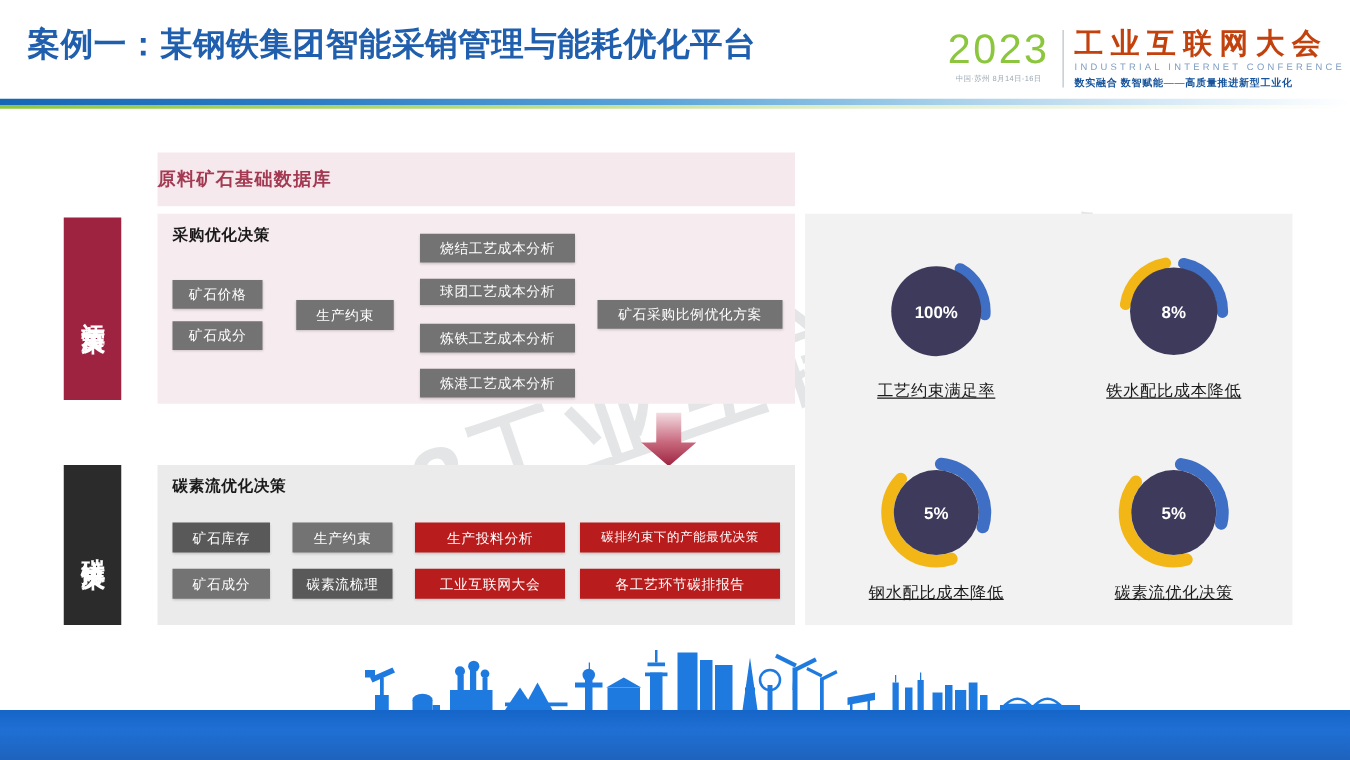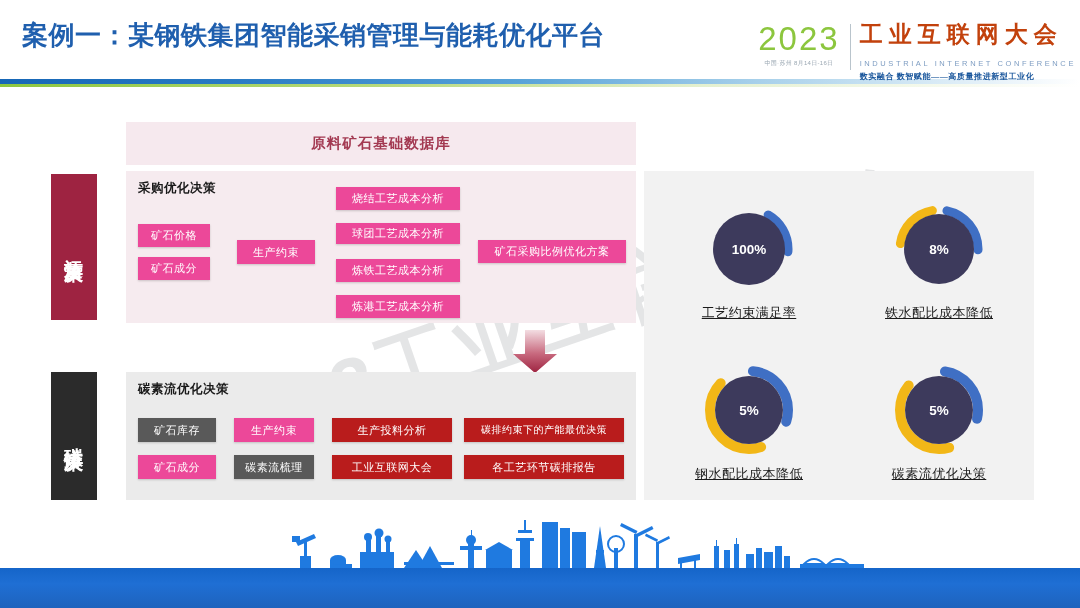--- a/index.html
+++ b/index.html
@@ -37,39 +37,39 @@
   .logo-year .yr-sub {
     font-size:6px; color:#9aa7b2; letter-spacing:0.3px; margin-top:3px; white-space:nowrap;
   }
   .logo-div { width:1px; background:#b9c4cc; margin:2px 9px 4px 0; height:46px; }
   .logo-main { text-align:left; }
   .logo-cn {
     font-size:23px; font-weight:700; color:#c2410c; letter-spacing:6px;
     line-height:25px; white-space:nowrap;
   }
   .logo-en {
-    font-size:7.5px; color:#7e9dc2; letter-spacing:2.6px; margin-top:12px; white-space:nowrap;
+    font-size:7.5px; color:#7e9dc2; letter-spacing:2.6px; margin-top:2px; white-space:nowrap;
   }
   .logo-slogan {
     font-size:8px; color:#17549b; letter-spacing:0.6px; margin-top:3px; white-space:nowrap; font-weight:700;font-family:Liberation Serif, serif;
   }
 
   
   .wm {
     position:absolute; left:150px; top:150px; width:820px; height:330px;
     transform: rotate(-19deg);
     font-size:78px; font-weight:700; color:rgba(120,124,130,0.20);
     letter-spacing:4px; white-space:nowrap; pointer-events:none;
     display:flex; align-items:center; justify-content:center;
   }
 
   
   .db-banner {
     position:absolute; left:126px; top:122px; width:510px; height:43px;
-    background:#f6e9ee; display:flex; align-items:center; justify-content:center;
+    background:#f6e9ee; display:flex; align-items:center; 
   }
   .db-banner span { font-size:14.5px; font-weight:700; color:#a33a52; letter-spacing:1px; }
 
   
   .tab {
     position:absolute; width:46px;
     display:flex; align-items:center; justify-content:center;
     color:#fff; font-size:19px; font-weight:700;
     letter-spacing:2px; line-height:23px;
     writing-mode: vertical-rl; text-orientation: upright;
@@ -90,21 +90,21 @@
     position:absolute; left:12px; top:9px;
     font-size:12.5px; font-weight:700; color:#1a1a1a; letter-spacing:0.5px;
   }
 
   
   .chip {
     position:absolute; display:flex; align-items:center; justify-content:center;
     font-size:11px; color:#ffffff; letter-spacing:0.5px; white-space:nowrap;
     box-shadow: 0 1px 2px rgba(0,0,0,0.18);
   }
-  .chip.red  { background:#ec4899; }
+  .chip.red  { background:#737373; }
   .chip.gray { background:#595959; }
   .chip.gray2{ background:#b91c1c; }
 
   
   .arrow { position:absolute; left:512px; top:330px; width:46px; height:44px; }
 
   
   .kpi-panel {
     position:absolute; left:644px; top:171px; width:390px; height:329px;
     background:#f2f2f2;

